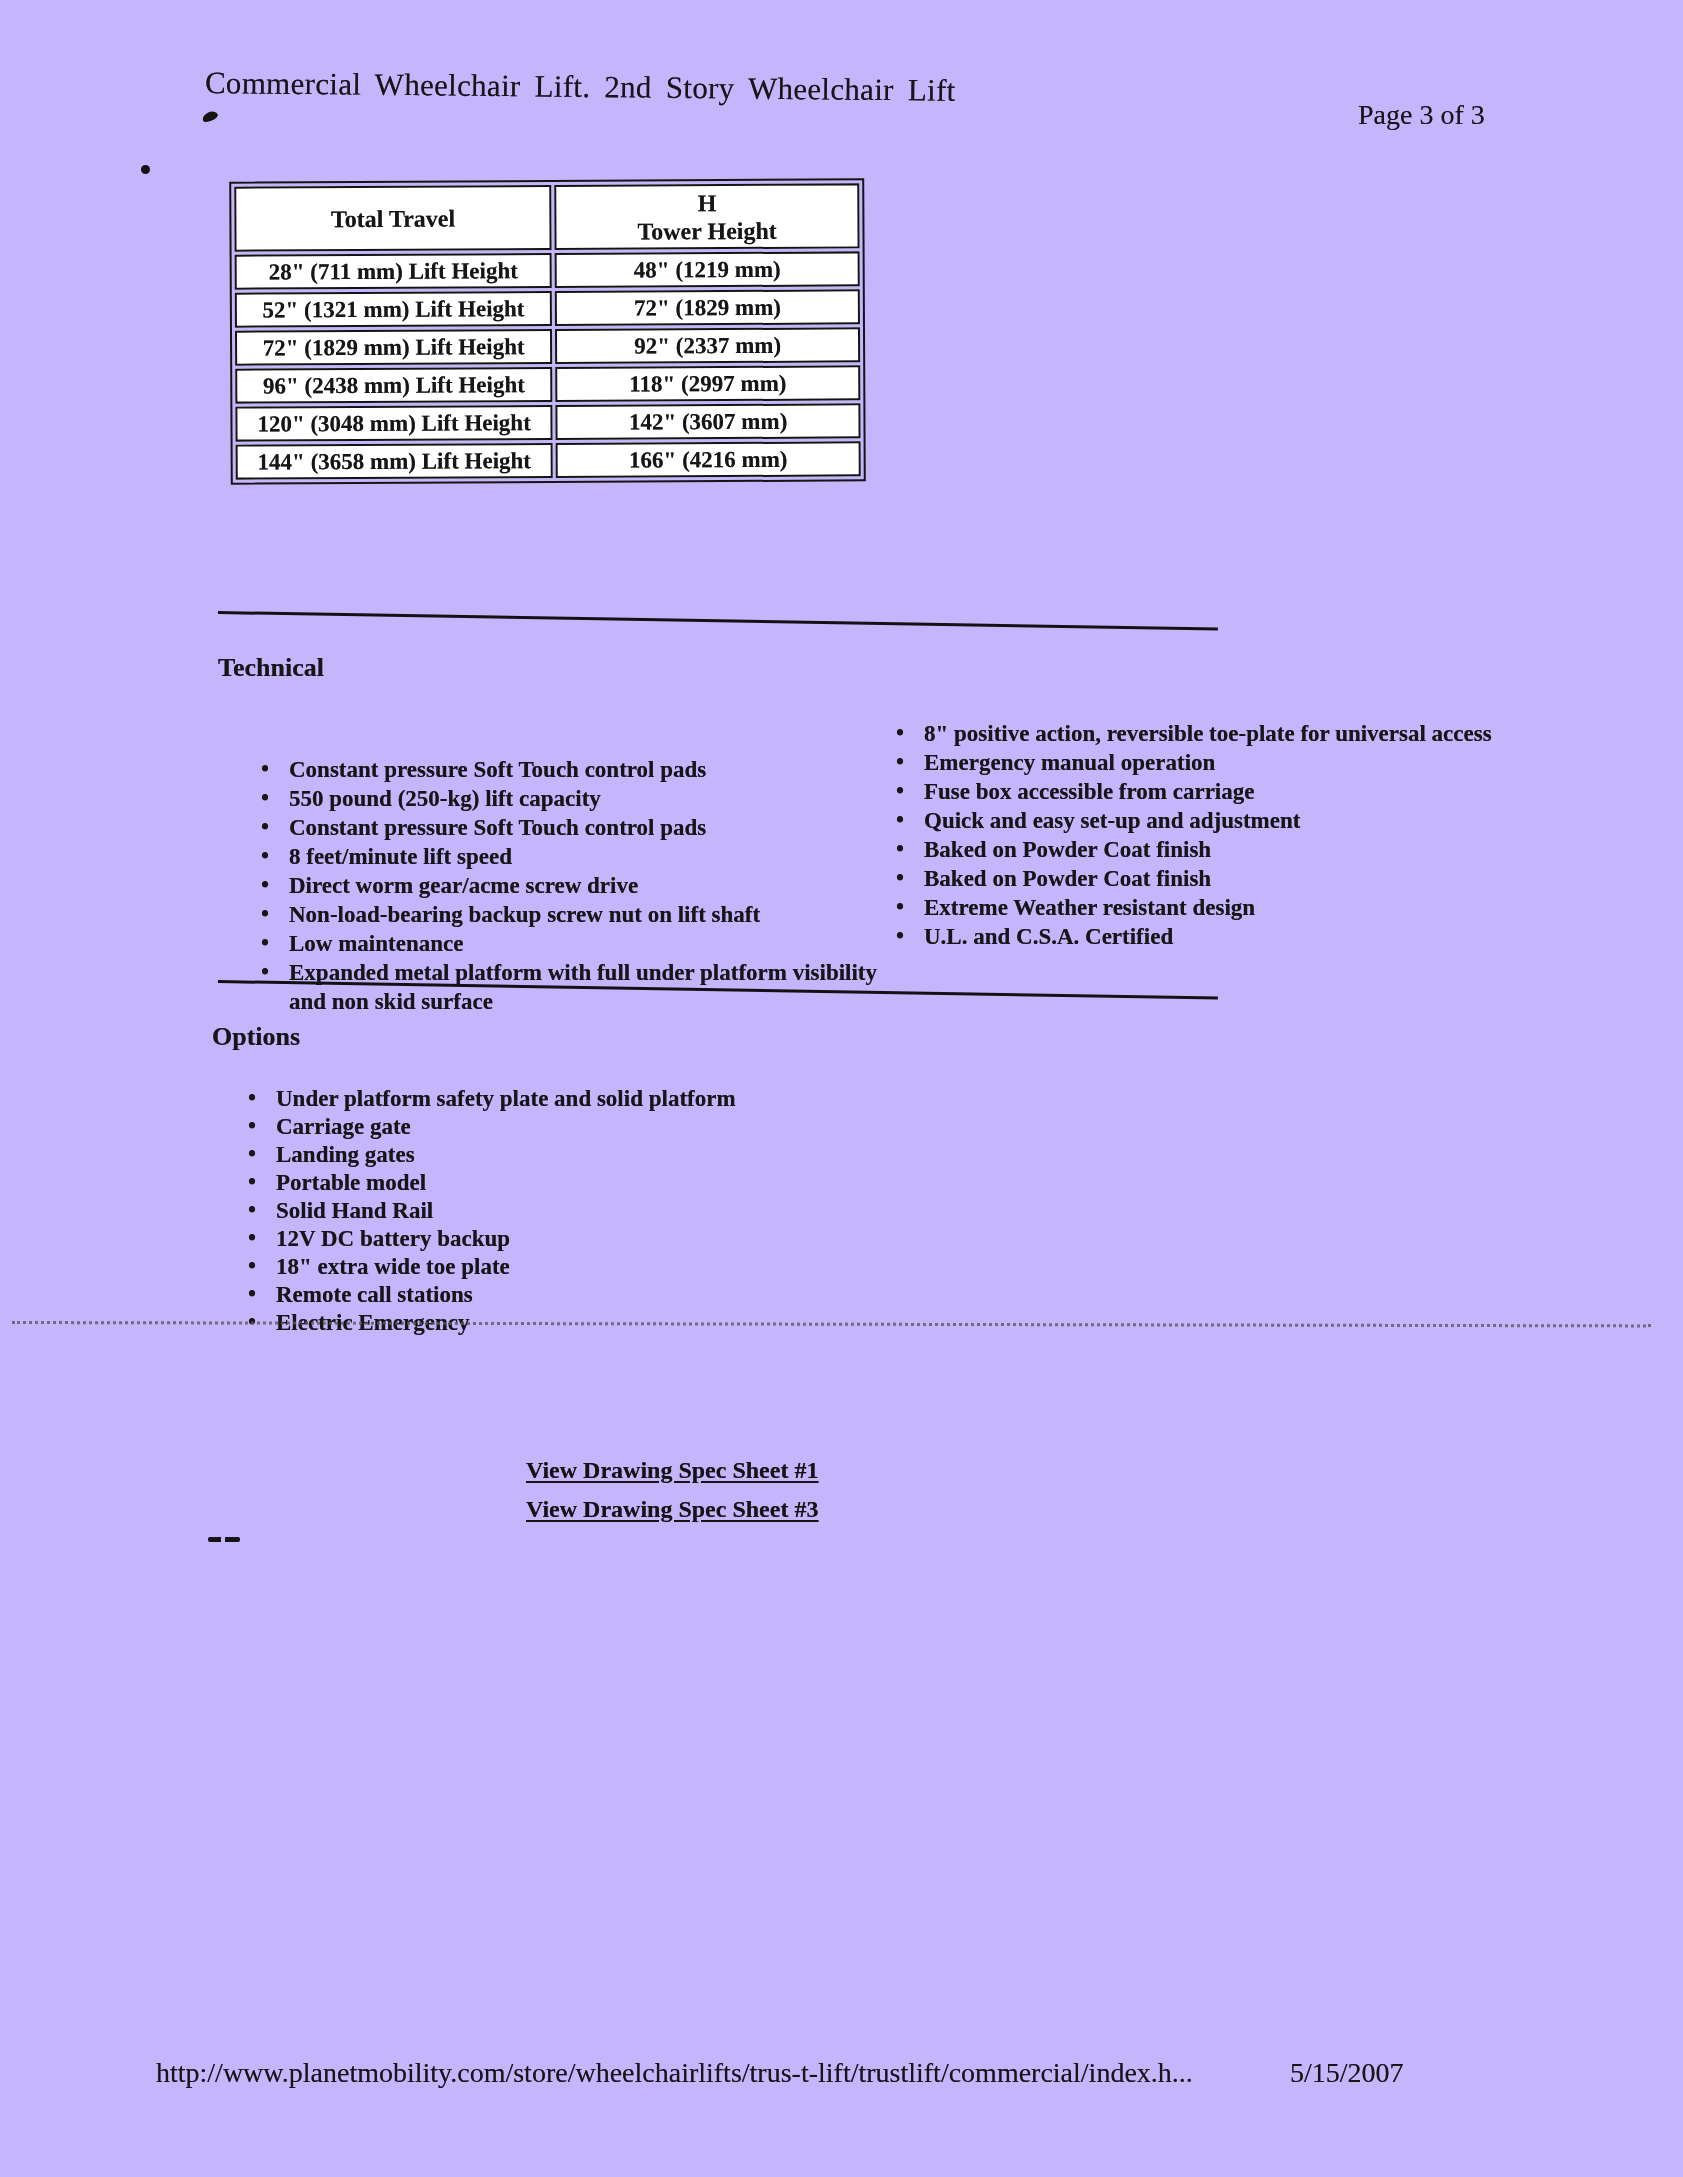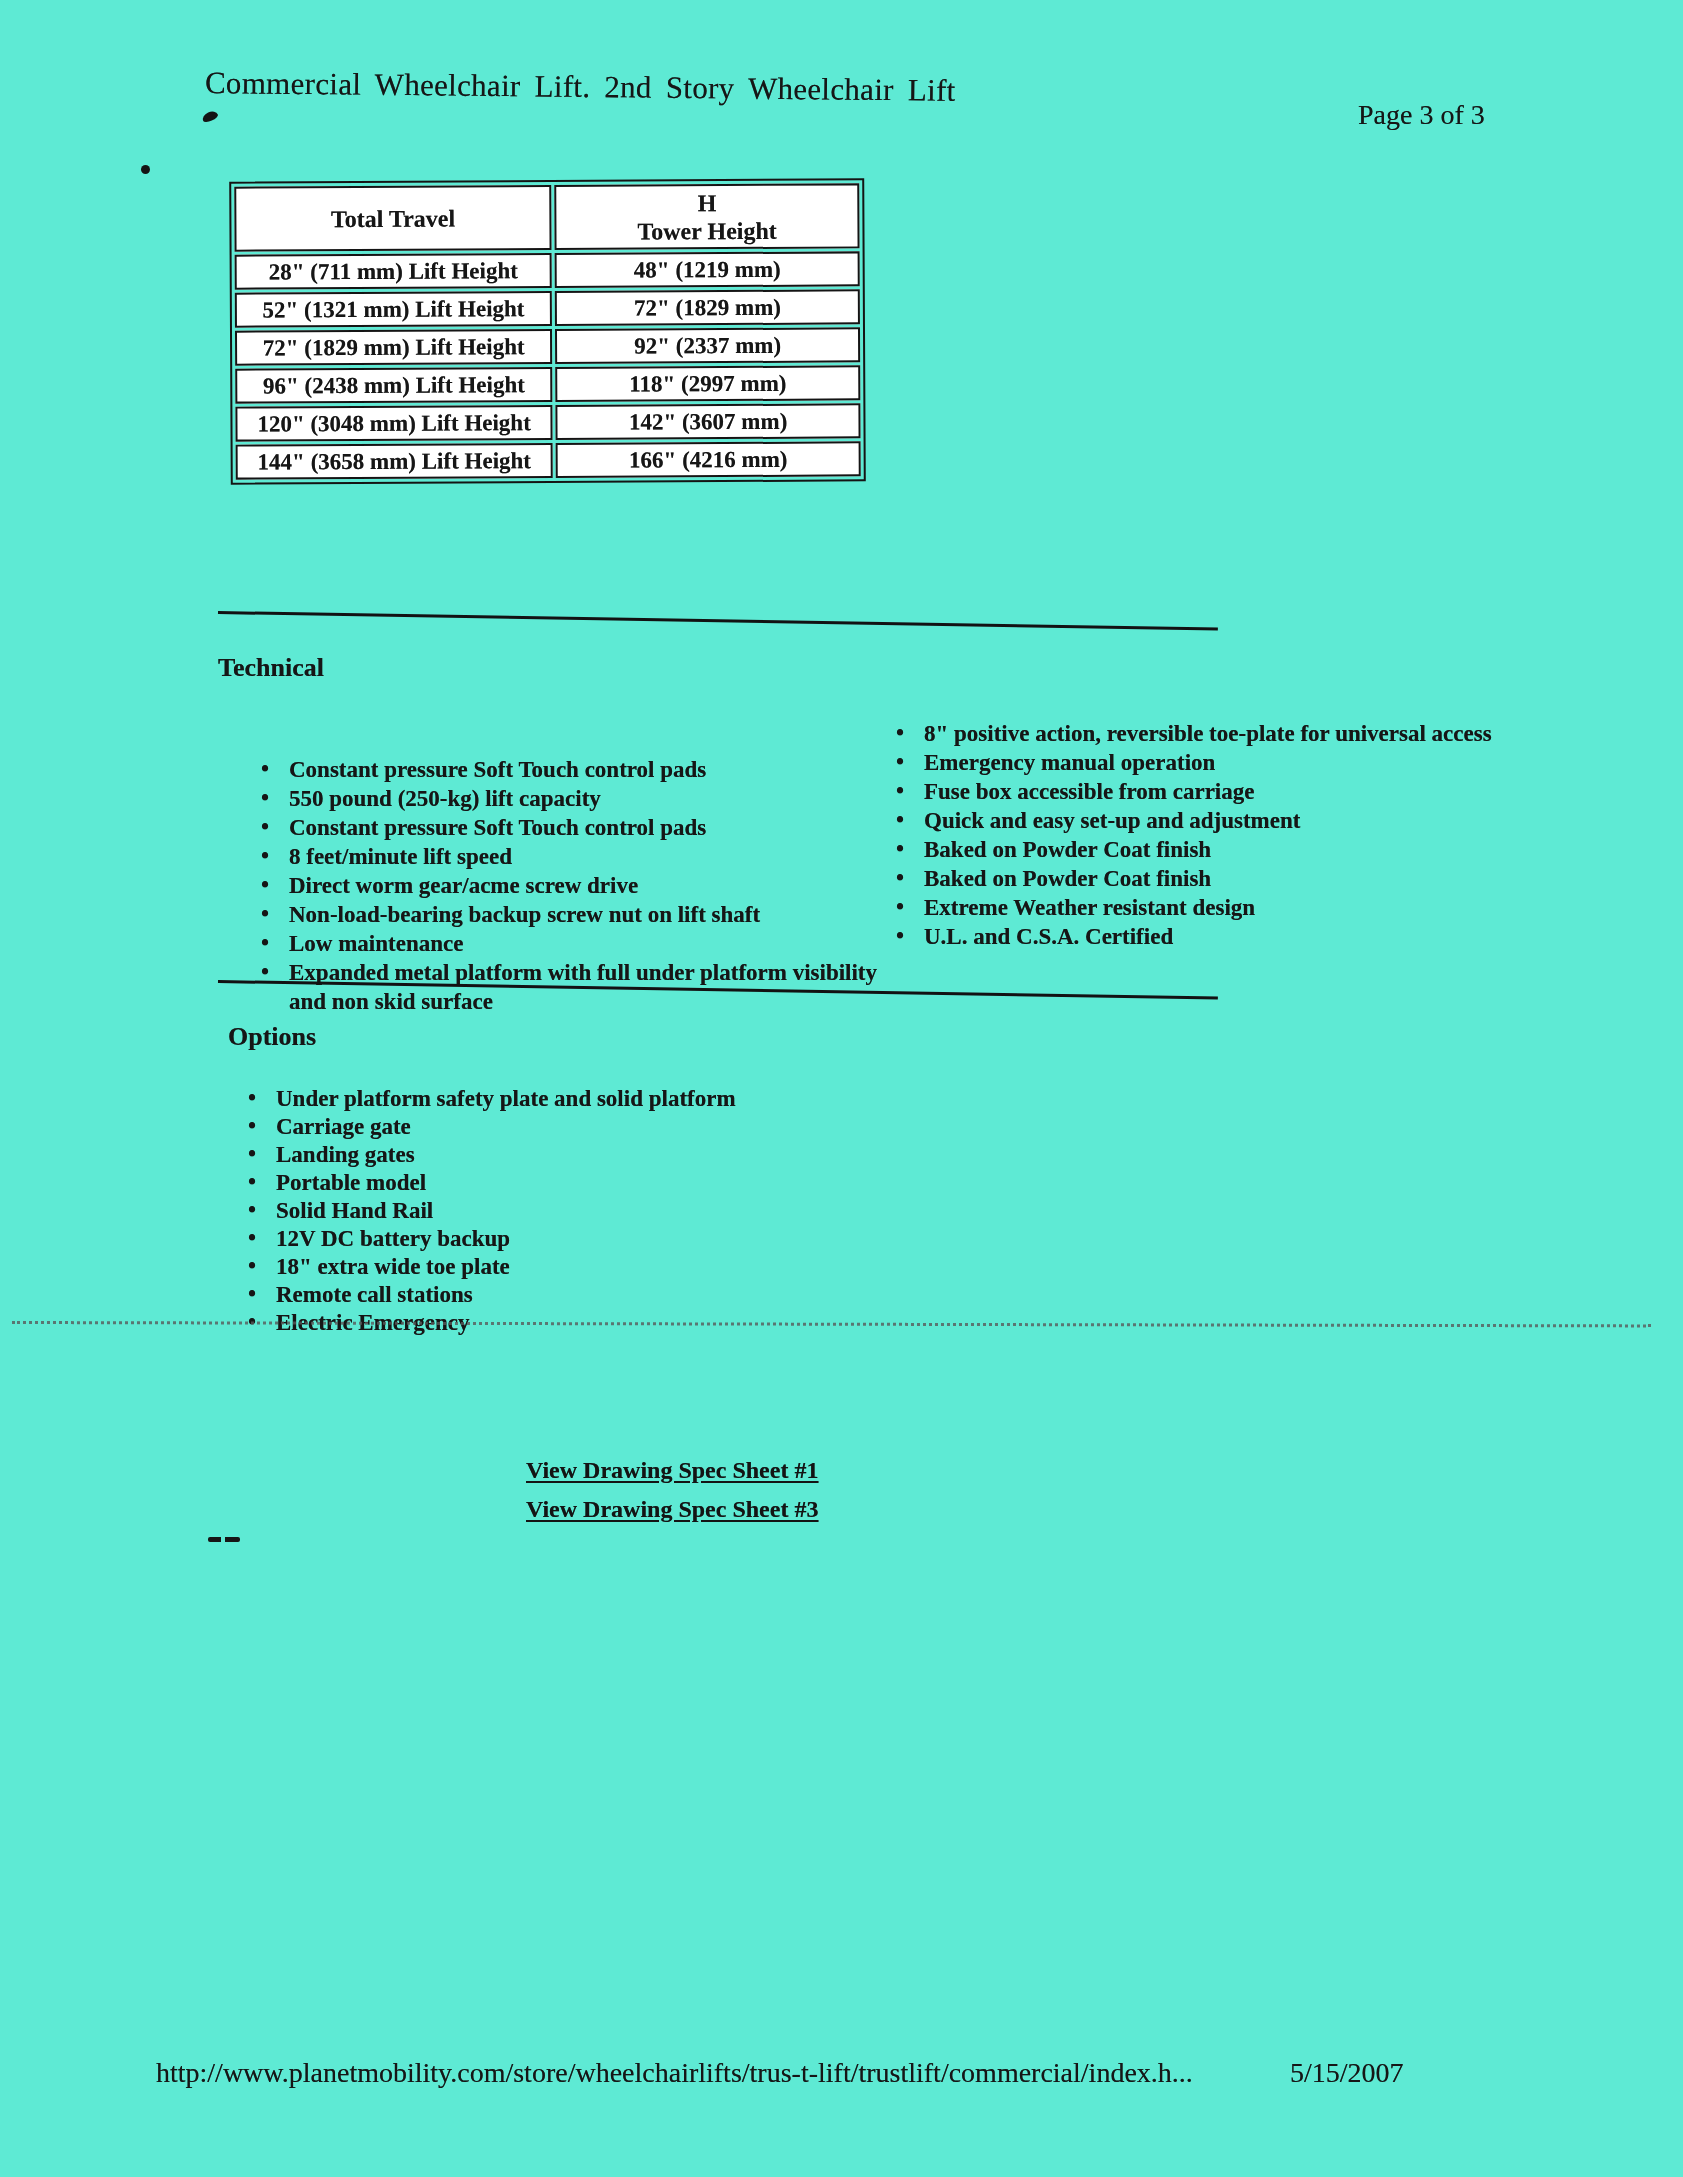--- a/index.html
+++ b/index.html
@@ -1,18 +1,18 @@
 <!DOCTYPE html>
 <html><head>
 <meta charset="utf-8">
 <style>
   html,body { margin:0; padding:0; background:#e8e8e8; }
   .page {
     position:relative; width:1683px; height:2177px; margin:0 auto;
-    background:#5eead4; overflow:hidden;
+    background:#c4b5fd; overflow:hidden;
     font-family:"Liberation Serif","DejaVu Serif",serif;
     color:#161616;
     text-shadow:0 0 0.5px rgba(10,10,10,.55); 
   }
 
   
   .doc-title {
     position:absolute; left:205px; top:65px; font-size:31px;
     word-spacing:6px; letter-spacing:0.3px; white-space:nowrap;
     transform:rotate(0.6deg); transform-origin:left center;
@@ -51,21 +51,21 @@
   .hr1 { top:611px; } .hr2 { top:980px; }
   .dotted {
     position:absolute; left:12px; top:1321px; width:1639px;
     border-top:3px dotted #5a5a5a; opacity:.8;
     transform:rotate(0.12deg); transform-origin:left center;
   }
 
   
   .section-heading { position:absolute; font-size:26px; font-weight:bold; }
   .h-technical { left:218px; top:653px; }
-  .h-options  { left:228px; top:1022px;text-align:center; }
+  .h-options  { left:212px; top:1022px;text-align:center; }
 
   
   ul.blist { position:absolute; margin:0; padding:0; list-style:none; font-weight:bold; }
   ul.blist li { position:relative; padding-left:30px; }
   ul.blist li::before { content:"\2022"; position:absolute; left:2px; top:-1px; }
   .tech-left  { left:259px; top:755px; width:642px; font-size:23px; line-height:29px; }
   .tech-right { left:894px; top:719px; width:642px; font-size:23px; line-height:29px; }
   .options-list { left:246px; top:1085px; width:723px; font-size:23px; line-height:28px; }
 
   

